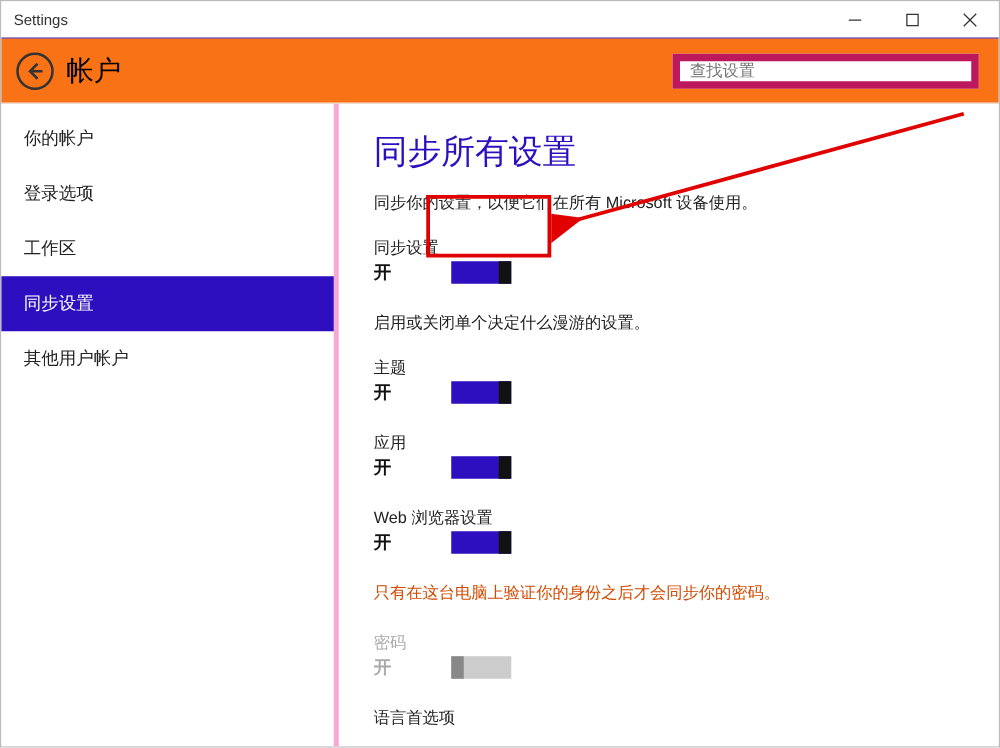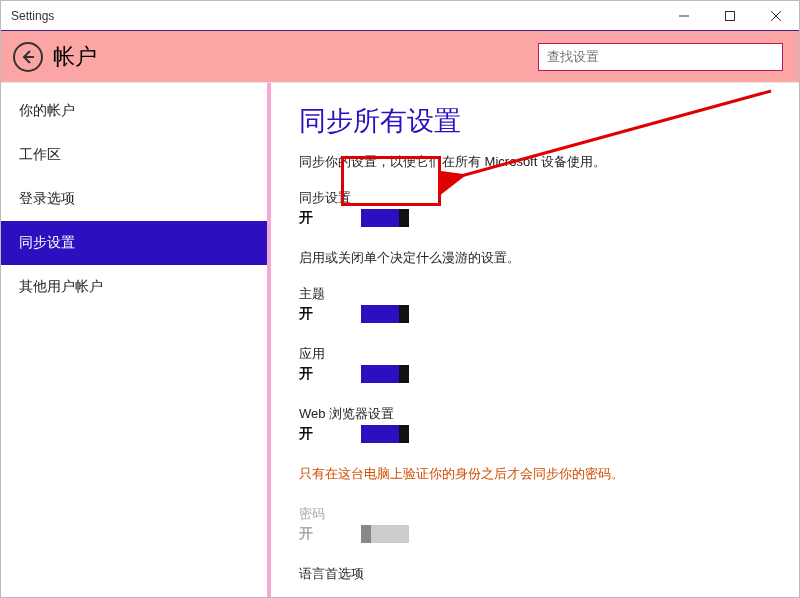--- a/index.html
+++ b/index.html
@@ -28,39 +28,39 @@
     display: flex; align-items: center; justify-content: center;
     font-size: 14px; color: #333;
   }
   .winbtn svg { stroke: #333; }
   
   .header {
     height: 52px;
     display: flex;
     align-items: center;
     padding: 0 12px;
-    background: #fca5a5;
+    background: #f97316;
     border-bottom: 1px solid #e5e5e5;
   }
   .backbtn {
     width: 30px; height: 30px;
     border: 2px solid #333;
     border-radius: 50%;
     display: flex; align-items: center; justify-content: center;
     margin-right: 10px;
   }
   .page-title {
     font-size: 22px;
     font-weight: 400;
     flex: 1;
   }
   .searchbox {
     width: 245px;
     height: 28px;
-    border: 1px solid #be185d;
+    border: 6px solid #be185d;
     font-size: 13px;
     padding: 0 8px;
     color: #666;
     background: #fff;
     margin-right: 4px;
   }
   
   .body {
     display: flex;
     height: calc(598px - 30px - 52px);
@@ -184,22 +184,22 @@
     </svg>
   </div>
   <div class="page-title">帐户</div>
   <input class="searchbox" type="text" placeholder="查找设置" style="">
 </div>
 
 <div class="body">
 
   <div class="sidebar">
     <div class="side-item">你的帐户</div>
+    <div class="side-item">登录选项</div>
     <div class="side-item">工作区</div>
-    <div class="side-item">登录选项</div>
     <div class="side-item selected">同步设置</div>
     <div class="side-item">其他用户帐户</div>
   </div>
 
   <div class="content">
 
     <div class="section-title">同步所有设置</div>
     <div class="desc">同步你的设置，以便它们在所有 Microsoft 设备使用。</div>
 
     <div class="setting-block">

